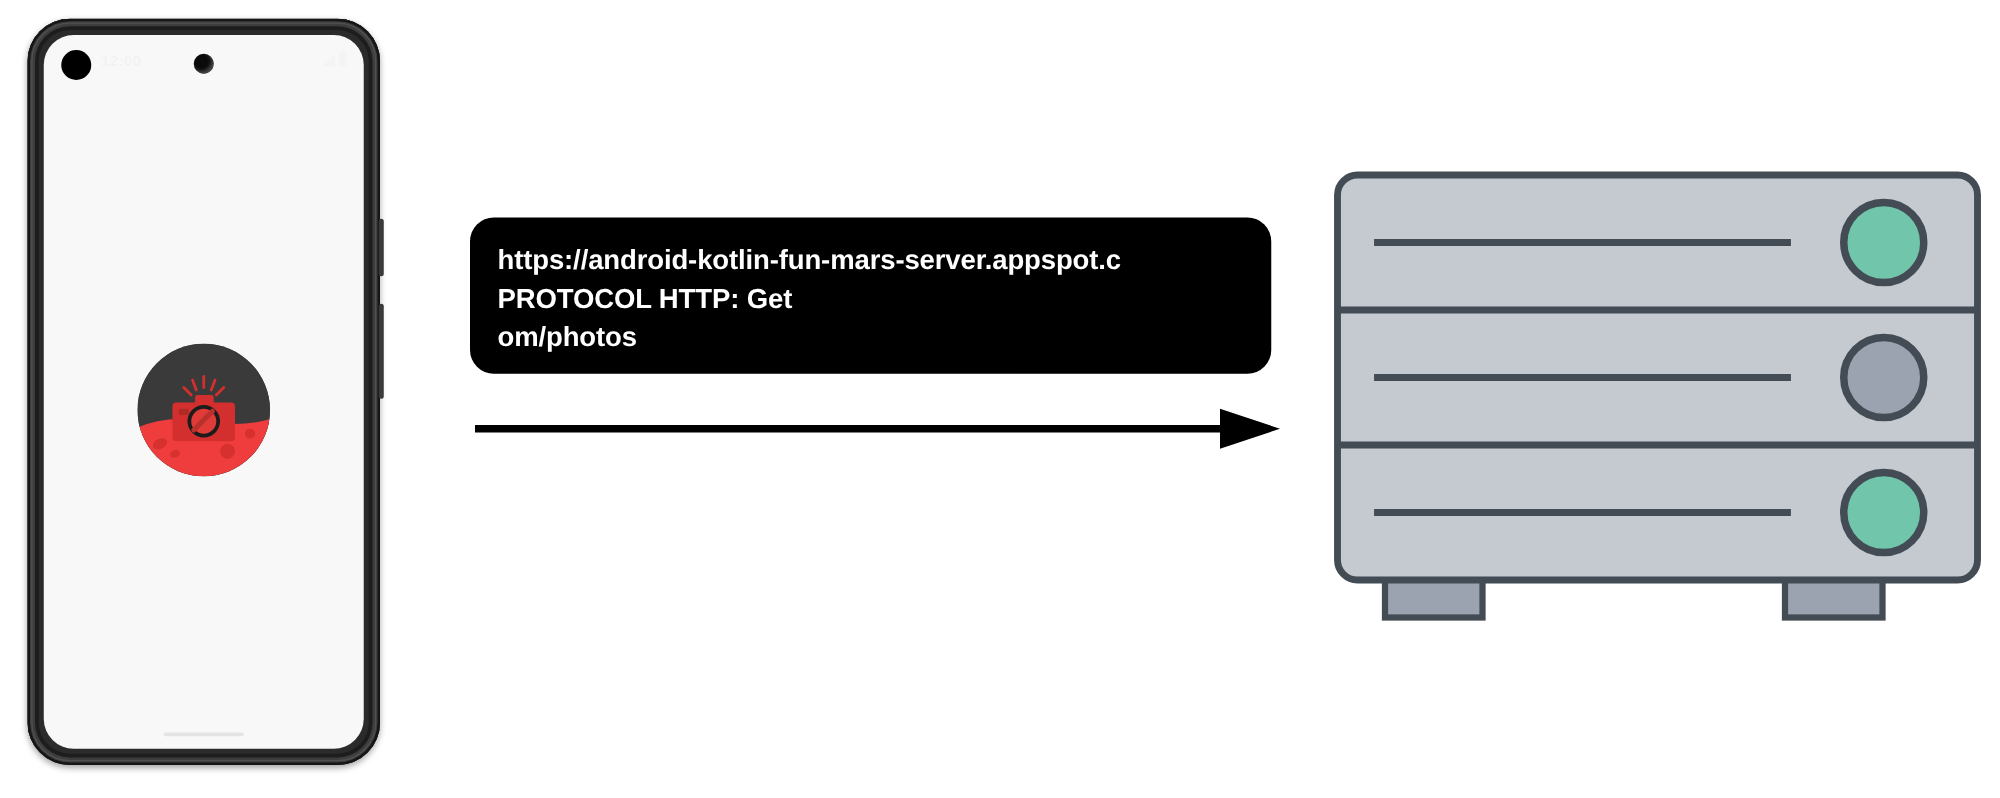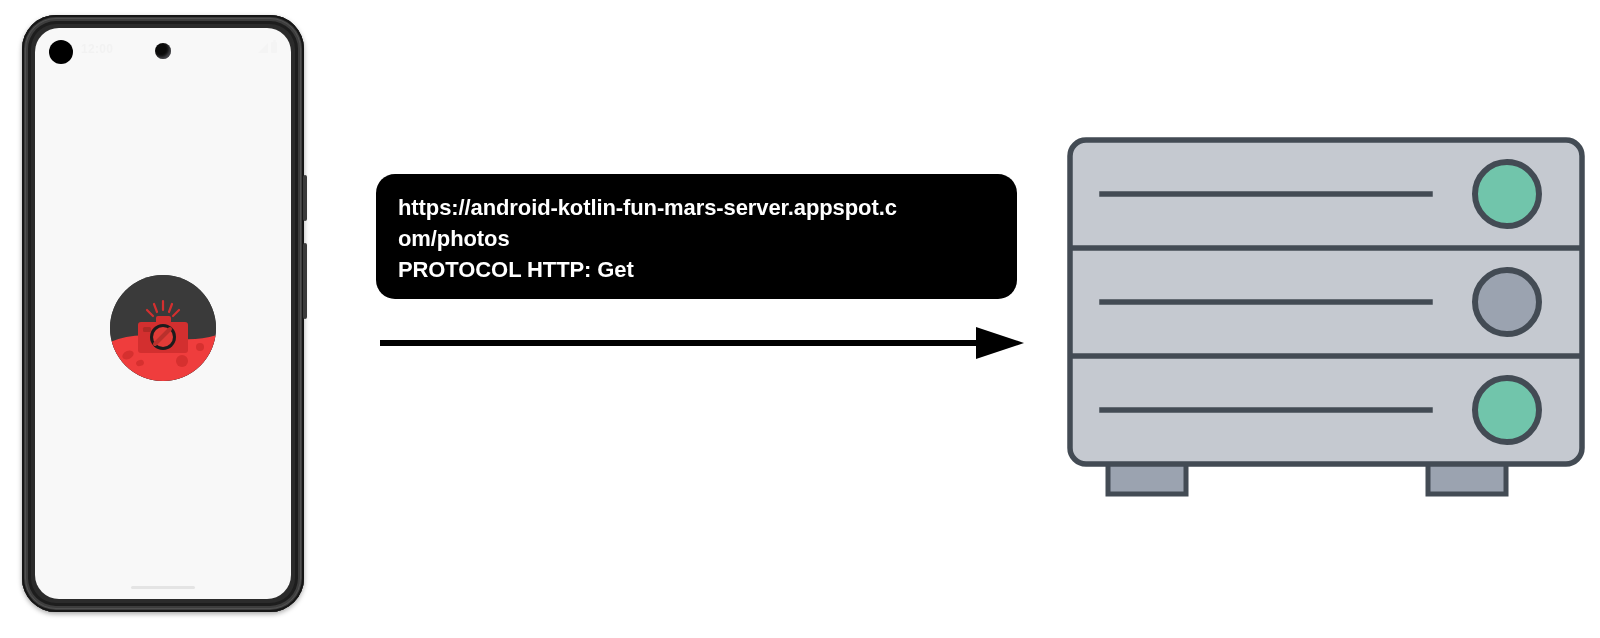--- a/index.html
+++ b/index.html
@@ -252,22 +252,22 @@
           <path d="M 45 69 L 60 54" stroke="#b9302c" stroke-width="4" stroke-linecap="round"></path>
         </svg>
       </div>
 
       <div class="home-indicator"></div>
     </div>
   </div>
 
   <div class="url-box">
     <div class="url-line">https://android-kotlin-fun-mars-server.appspot.c</div>
+    <div class="url-line">PROTOCOL HTTP: Get</div>
     <div class="url-line">om/photos</div>
-    <div class="url-line">PROTOCOL HTTP: Get</div>
   </div>
 
   <div class="arrow">
     <svg viewBox="0 0 648 36" width="648" height="36" aria-hidden="true">
       <line x1="2" y1="18" x2="610" y2="18" stroke="#000000" stroke-width="6"></line>
       <polygon points="598,2 646,18 598,34" fill="#000000"></polygon>
     </svg>
   </div>
 
   <div class="server">

